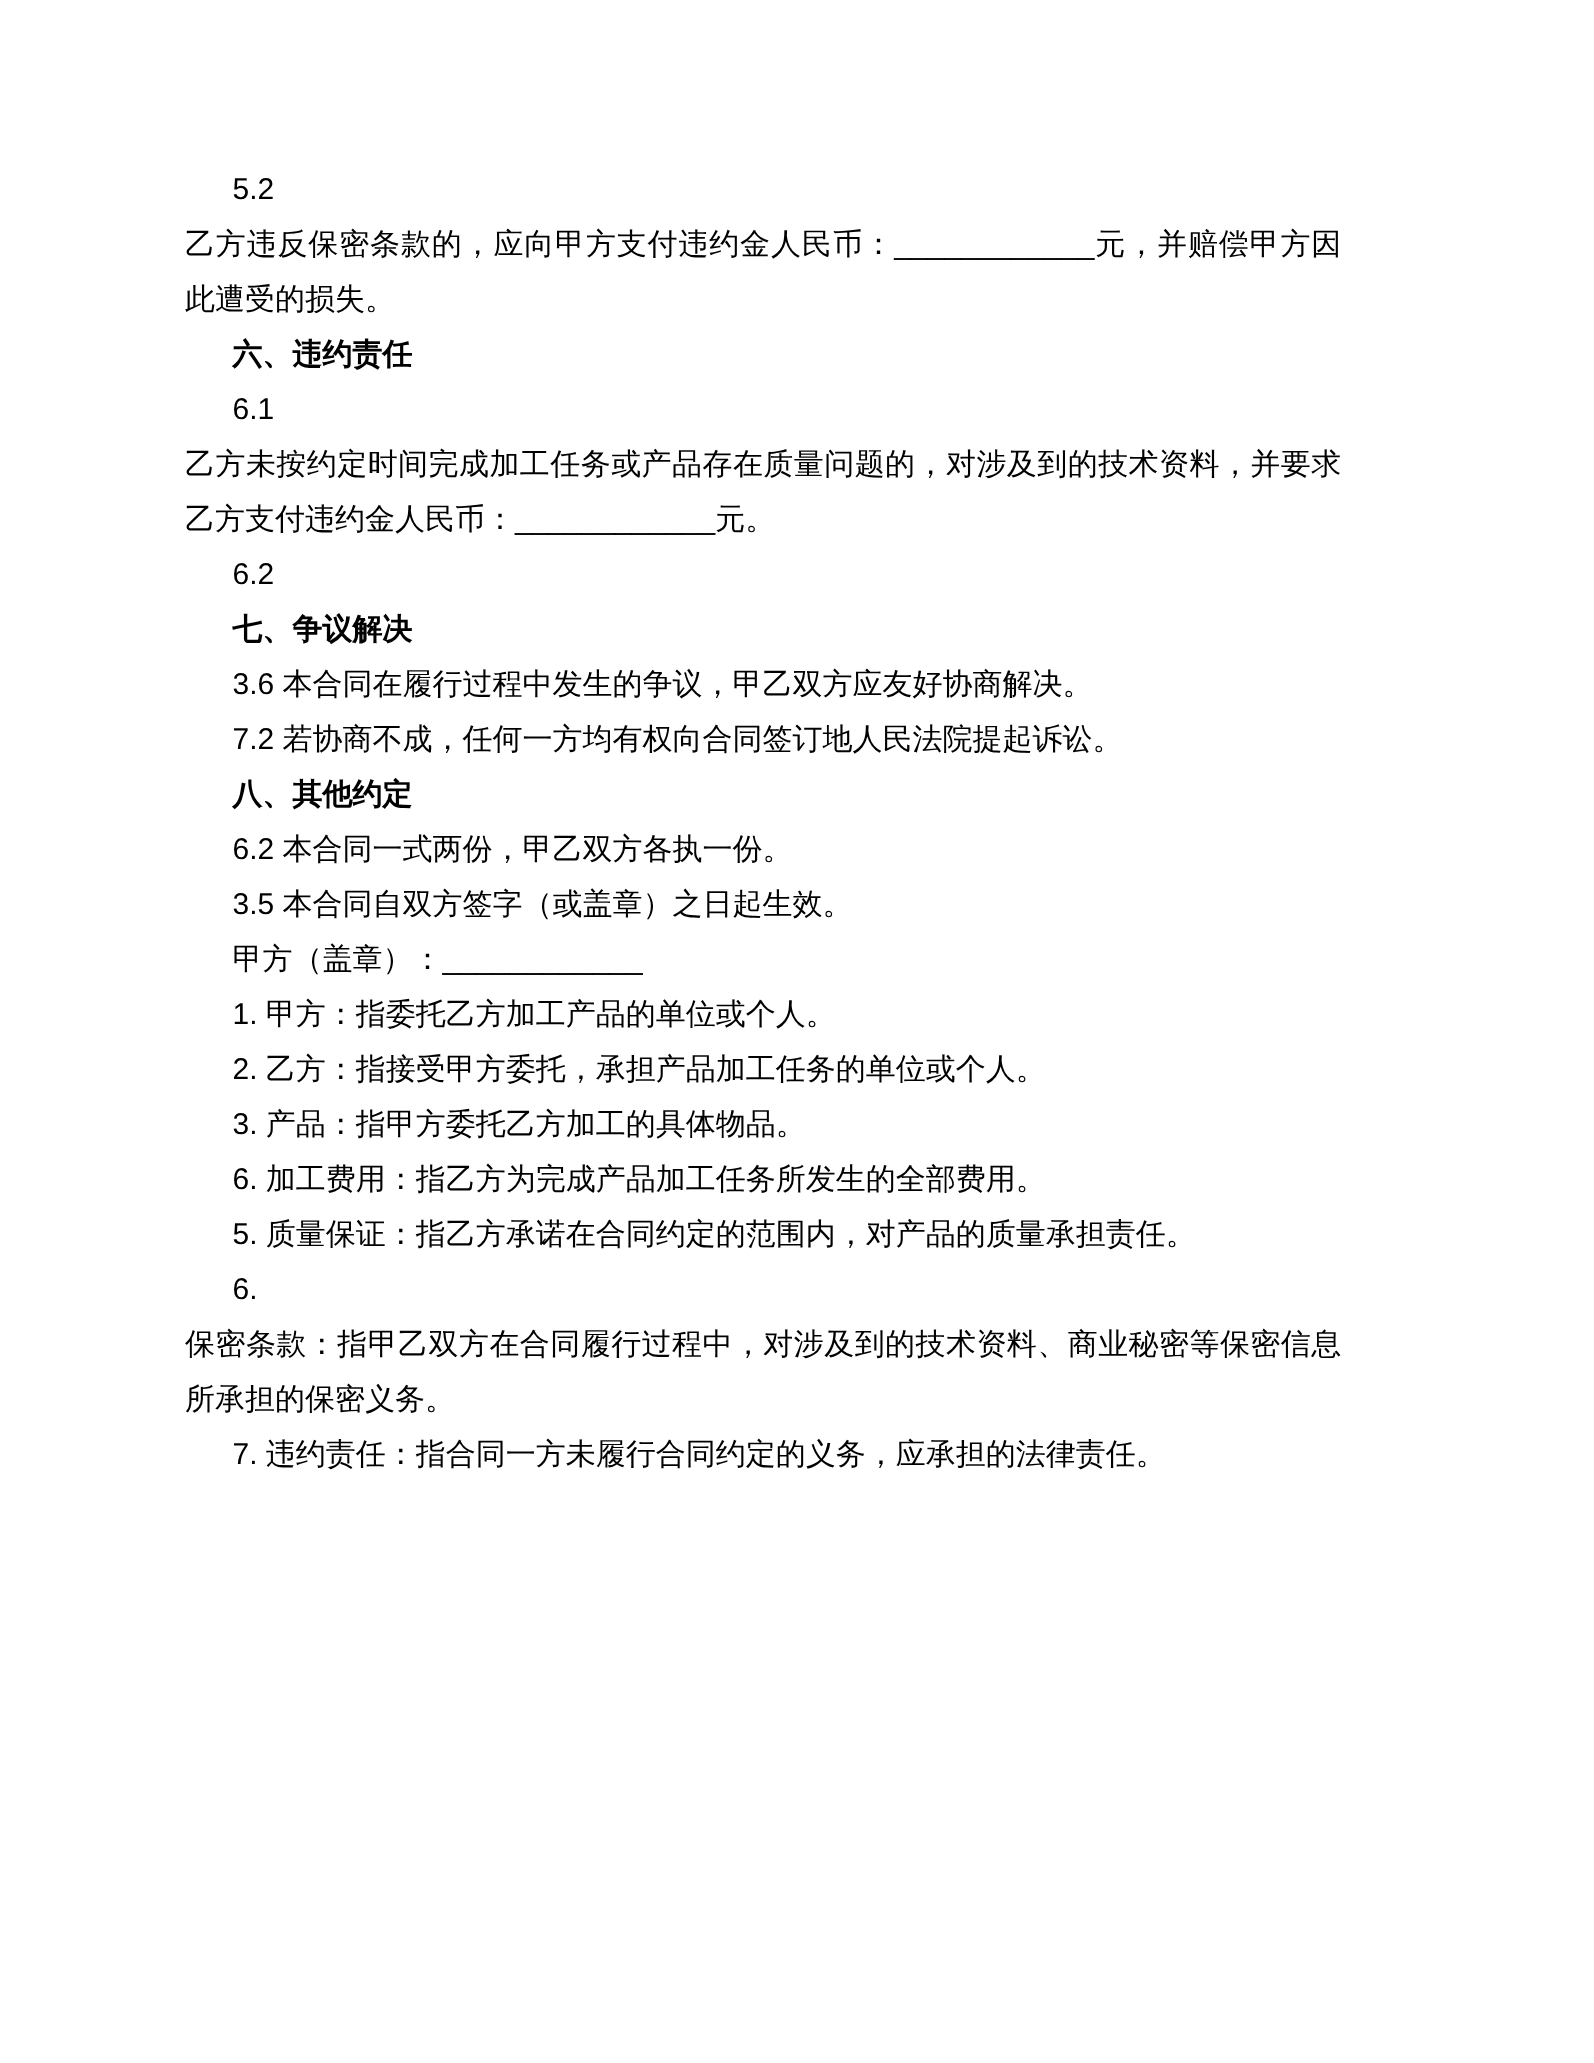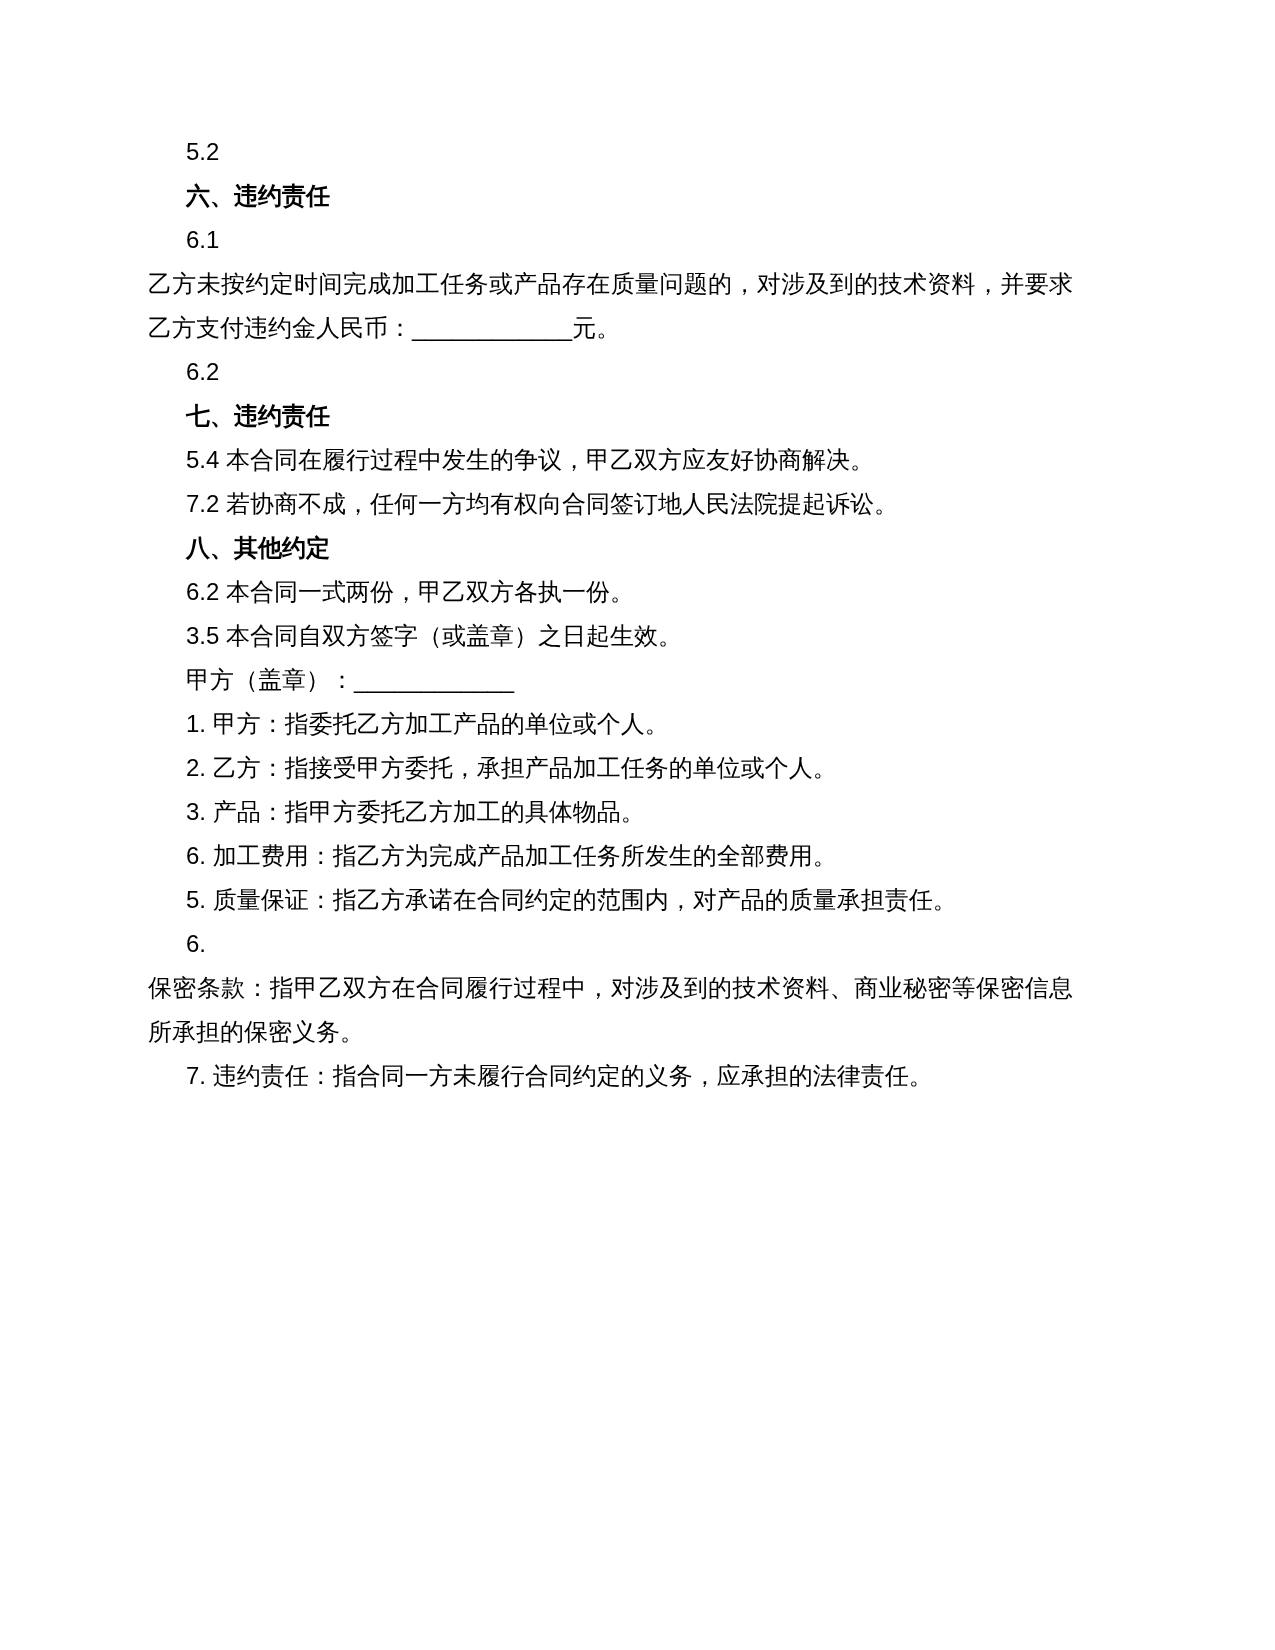--- a/index.html
+++ b/index.html
@@ -44,26 +44,27 @@
     text-indent: 0;
   }
 </style>
 </head>
 <body>
 
 <div class="page">
   <div class="content">
 
   <p class="indent">5.2</p>
+      <p class="body">乙方违反保密条款的，应向甲方支付违约金人民币：____________元，并赔偿甲方因此遭受的损失。</p>
       <p class="heading">六、违约责任</p>
       <p class="indent">6.1</p>
       <p class="body">乙方未按约定时间完成加工任务或产品存在质量问题的，对涉及到的技术资料，并要求乙方支付违约金人民币：____________元。</p>
       <p class="indent">6.2</p>
-      <p class="heading">七、违约责任</p>
-      <p class="indent">5.4 本合同在履行过程中发生的争议，甲乙双方应友好协商解决。</p>
+      <p class="heading">七、争议解决</p>
+      <p class="indent">3.6 本合同在履行过程中发生的争议，甲乙双方应友好协商解决。</p>
       <p class="indent">7.2 若协商不成，任何一方均有权向合同签订地人民法院提起诉讼。</p>
       <p class="heading">八、其他约定</p>
       <p class="indent">6.2 本合同一式两份，甲乙双方各执一份。</p>
       <p class="indent">3.5 本合同自双方签字（或盖章）之日起生效。</p>
       <p class="indent">甲方（盖章）：____________</p>
       <p class="indent">1. 甲方：指委托乙方加工产品的单位或个人。</p>
       <p class="indent">2. 乙方：指接受甲方委托，承担产品加工任务的单位或个人。</p>
       <p class="indent">3. 产品：指甲方委托乙方加工的具体物品。</p>
       <p class="indent">6. 加工费用：指乙方为完成产品加工任务所发生的全部费用。</p>
       <p class="indent">5. 质量保证：指乙方承诺在合同约定的范围内，对产品的质量承担责任。</p>

